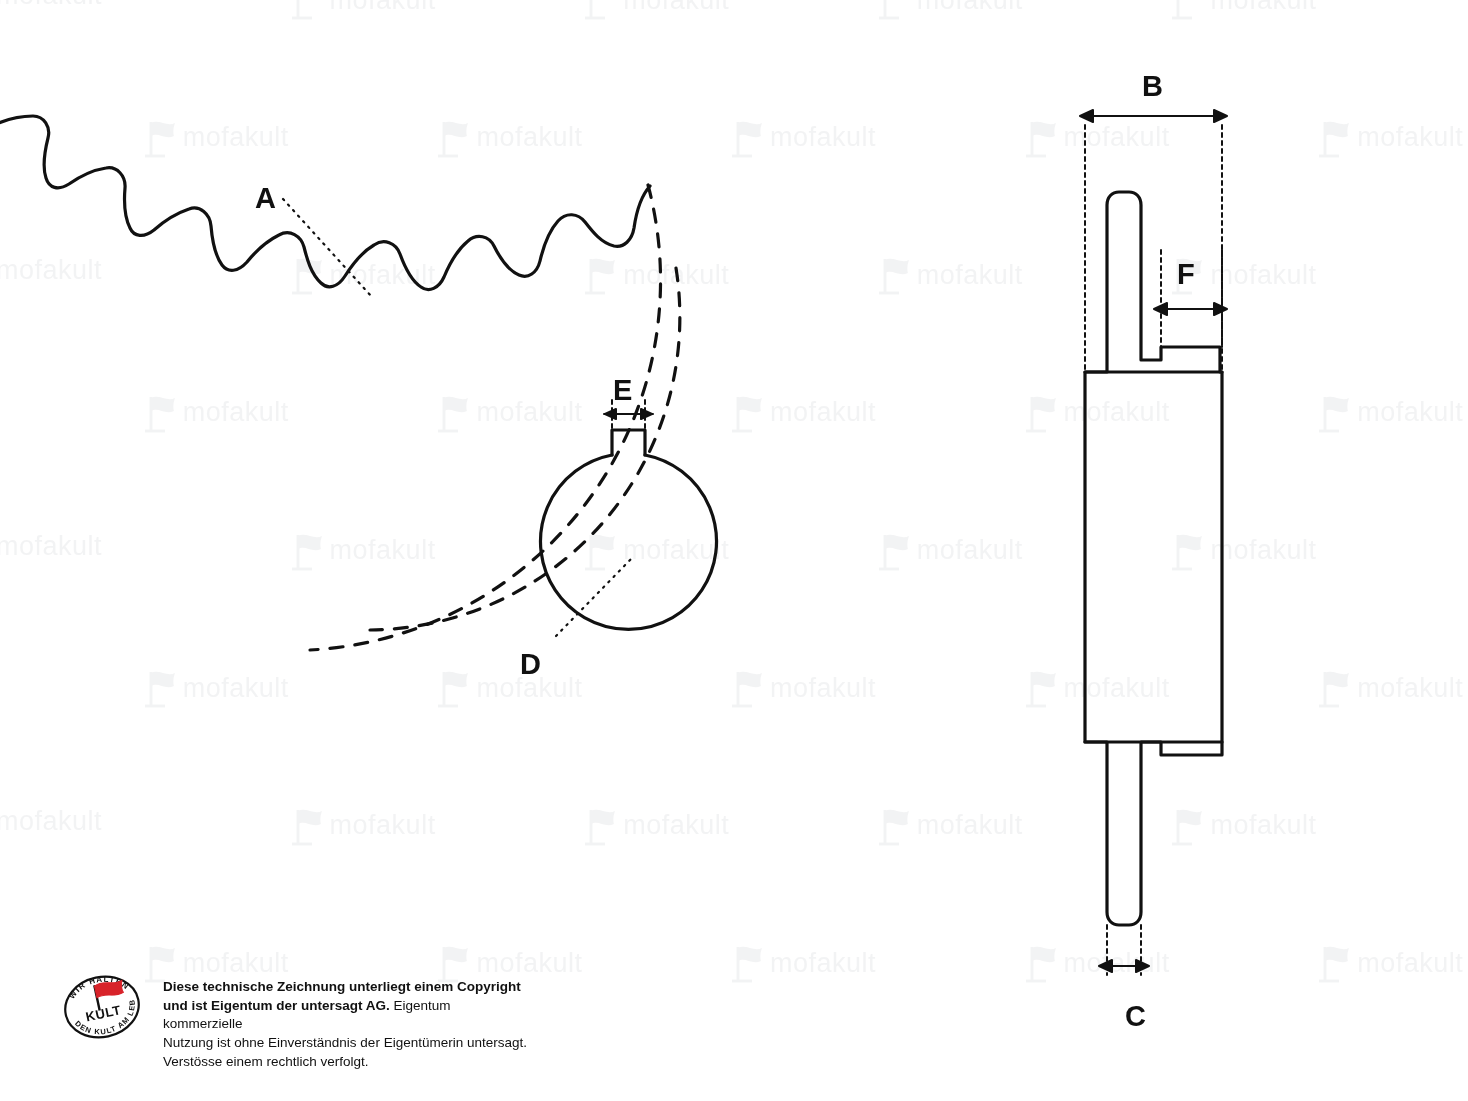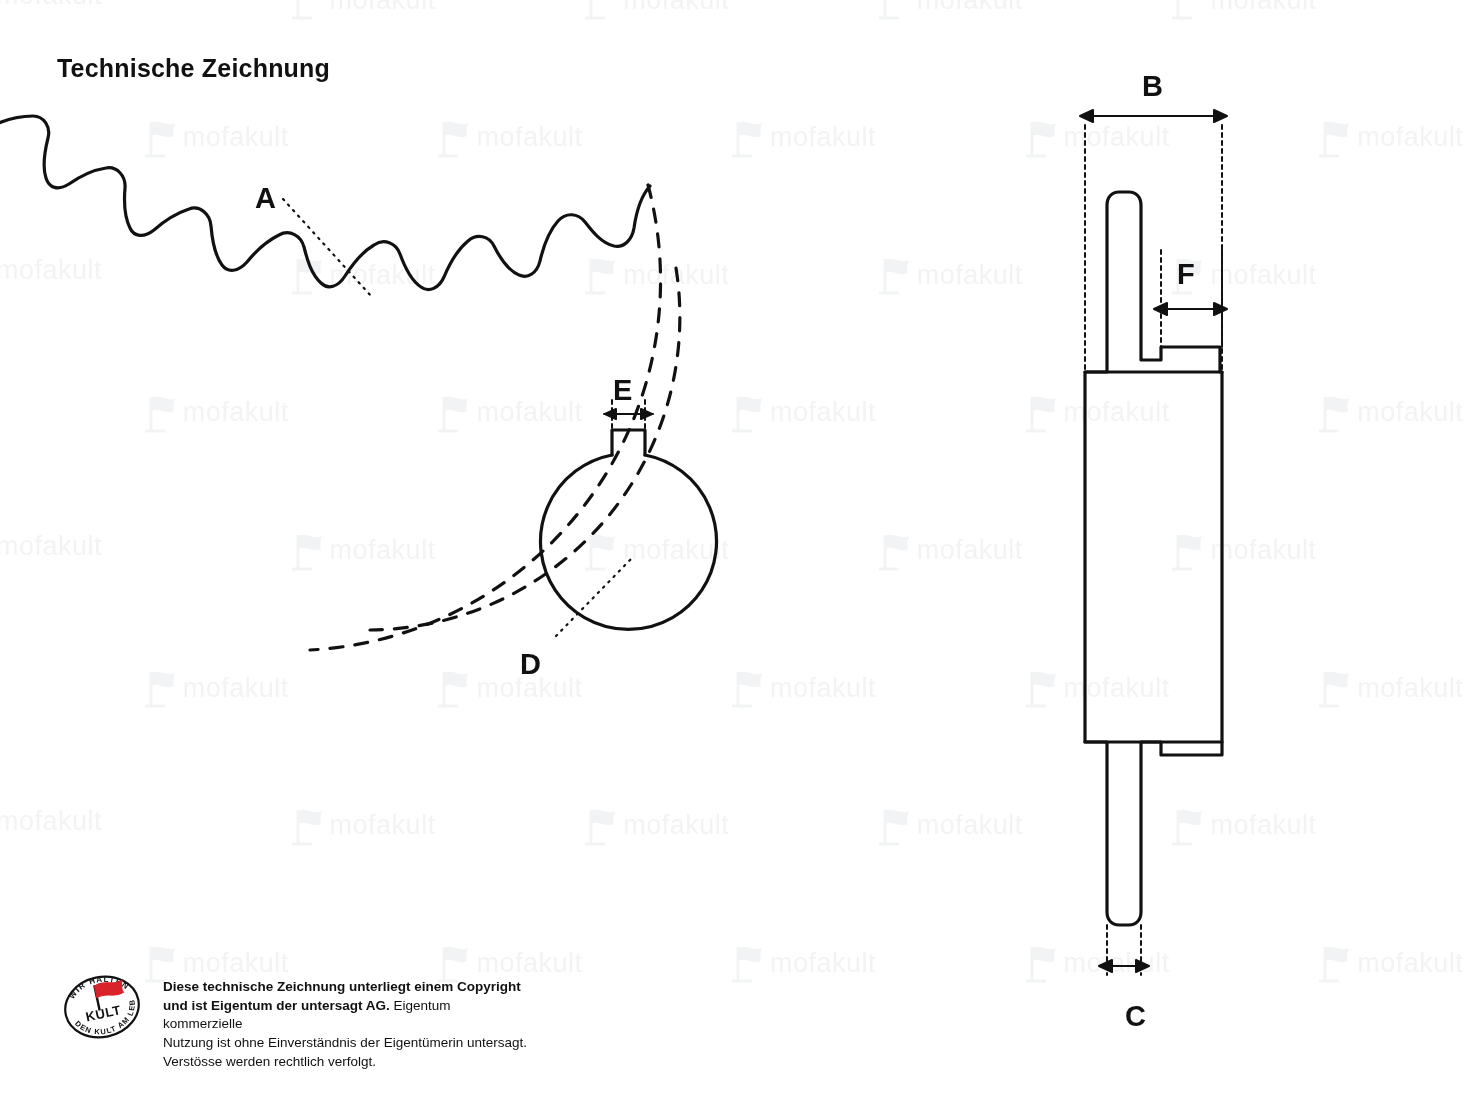--- a/index.html
+++ b/index.html
@@ -598,21 +598,20 @@
           <line x1="1141" y1="925" x2="1141" y2="975" stroke-dasharray="4 4"></line>
           <line x1="1100" y1="966" x2="1148" y2="966"></line>
           <path d="M 1112,960 L 1099,966 L 1112,972 Z" fill="#111"></path>
           <path d="M 1136,960 L 1149,966 L 1136,972 Z" fill="#111"></path>
         </g>
 
       </g>
     </svg>
   </div>
 
-  <div id="title">Technische Zeichnung</div>
 
   <div class="dim-letter" style="left:255px; top:182px;">A</div>
   <div class="dim-letter" style="left:1142px; top:70px;">B</div>
   <div class="dim-letter" style="left:1125px; top:1000px;">C</div>
   <div class="dim-letter" style="left:520px; top:648px;">D</div>
   <div class="dim-letter" style="left:613px; top:374px;">E</div>
   <div class="dim-letter" style="left:1177px; top:258px;">F</div>
 
   <div id="kult-logo">
     <svg width="100" height="78" viewBox="0 0 100 78">
@@ -633,16 +632,16 @@
         </g>
         <text x="50" y="50" text-anchor="middle" font-family="'Liberation Sans',sans-serif" font-size="13" font-weight="bold" fill="#111" letter-spacing="0.5">KULT</text>
       </g>
     </svg>
   </div>
 
   <div id="copyright">
     <b>Diese technische Zeichnung unterliegt einem Copyright</b><br>
     <b>und ist Eigentum der untersagt AG.</b><span> Eigentum kommerzielle</span><br>
     <span>Nutzung ist ohne Einverständnis der Eigentümerin untersagt.</span><br>
-    <span>Verstösse werden rechtlich verfolgt.</span>
+    <span>Verstösse einem rechtlich verfolgt.</span>
   </div>
 
 </div>
 
 </body></html>

